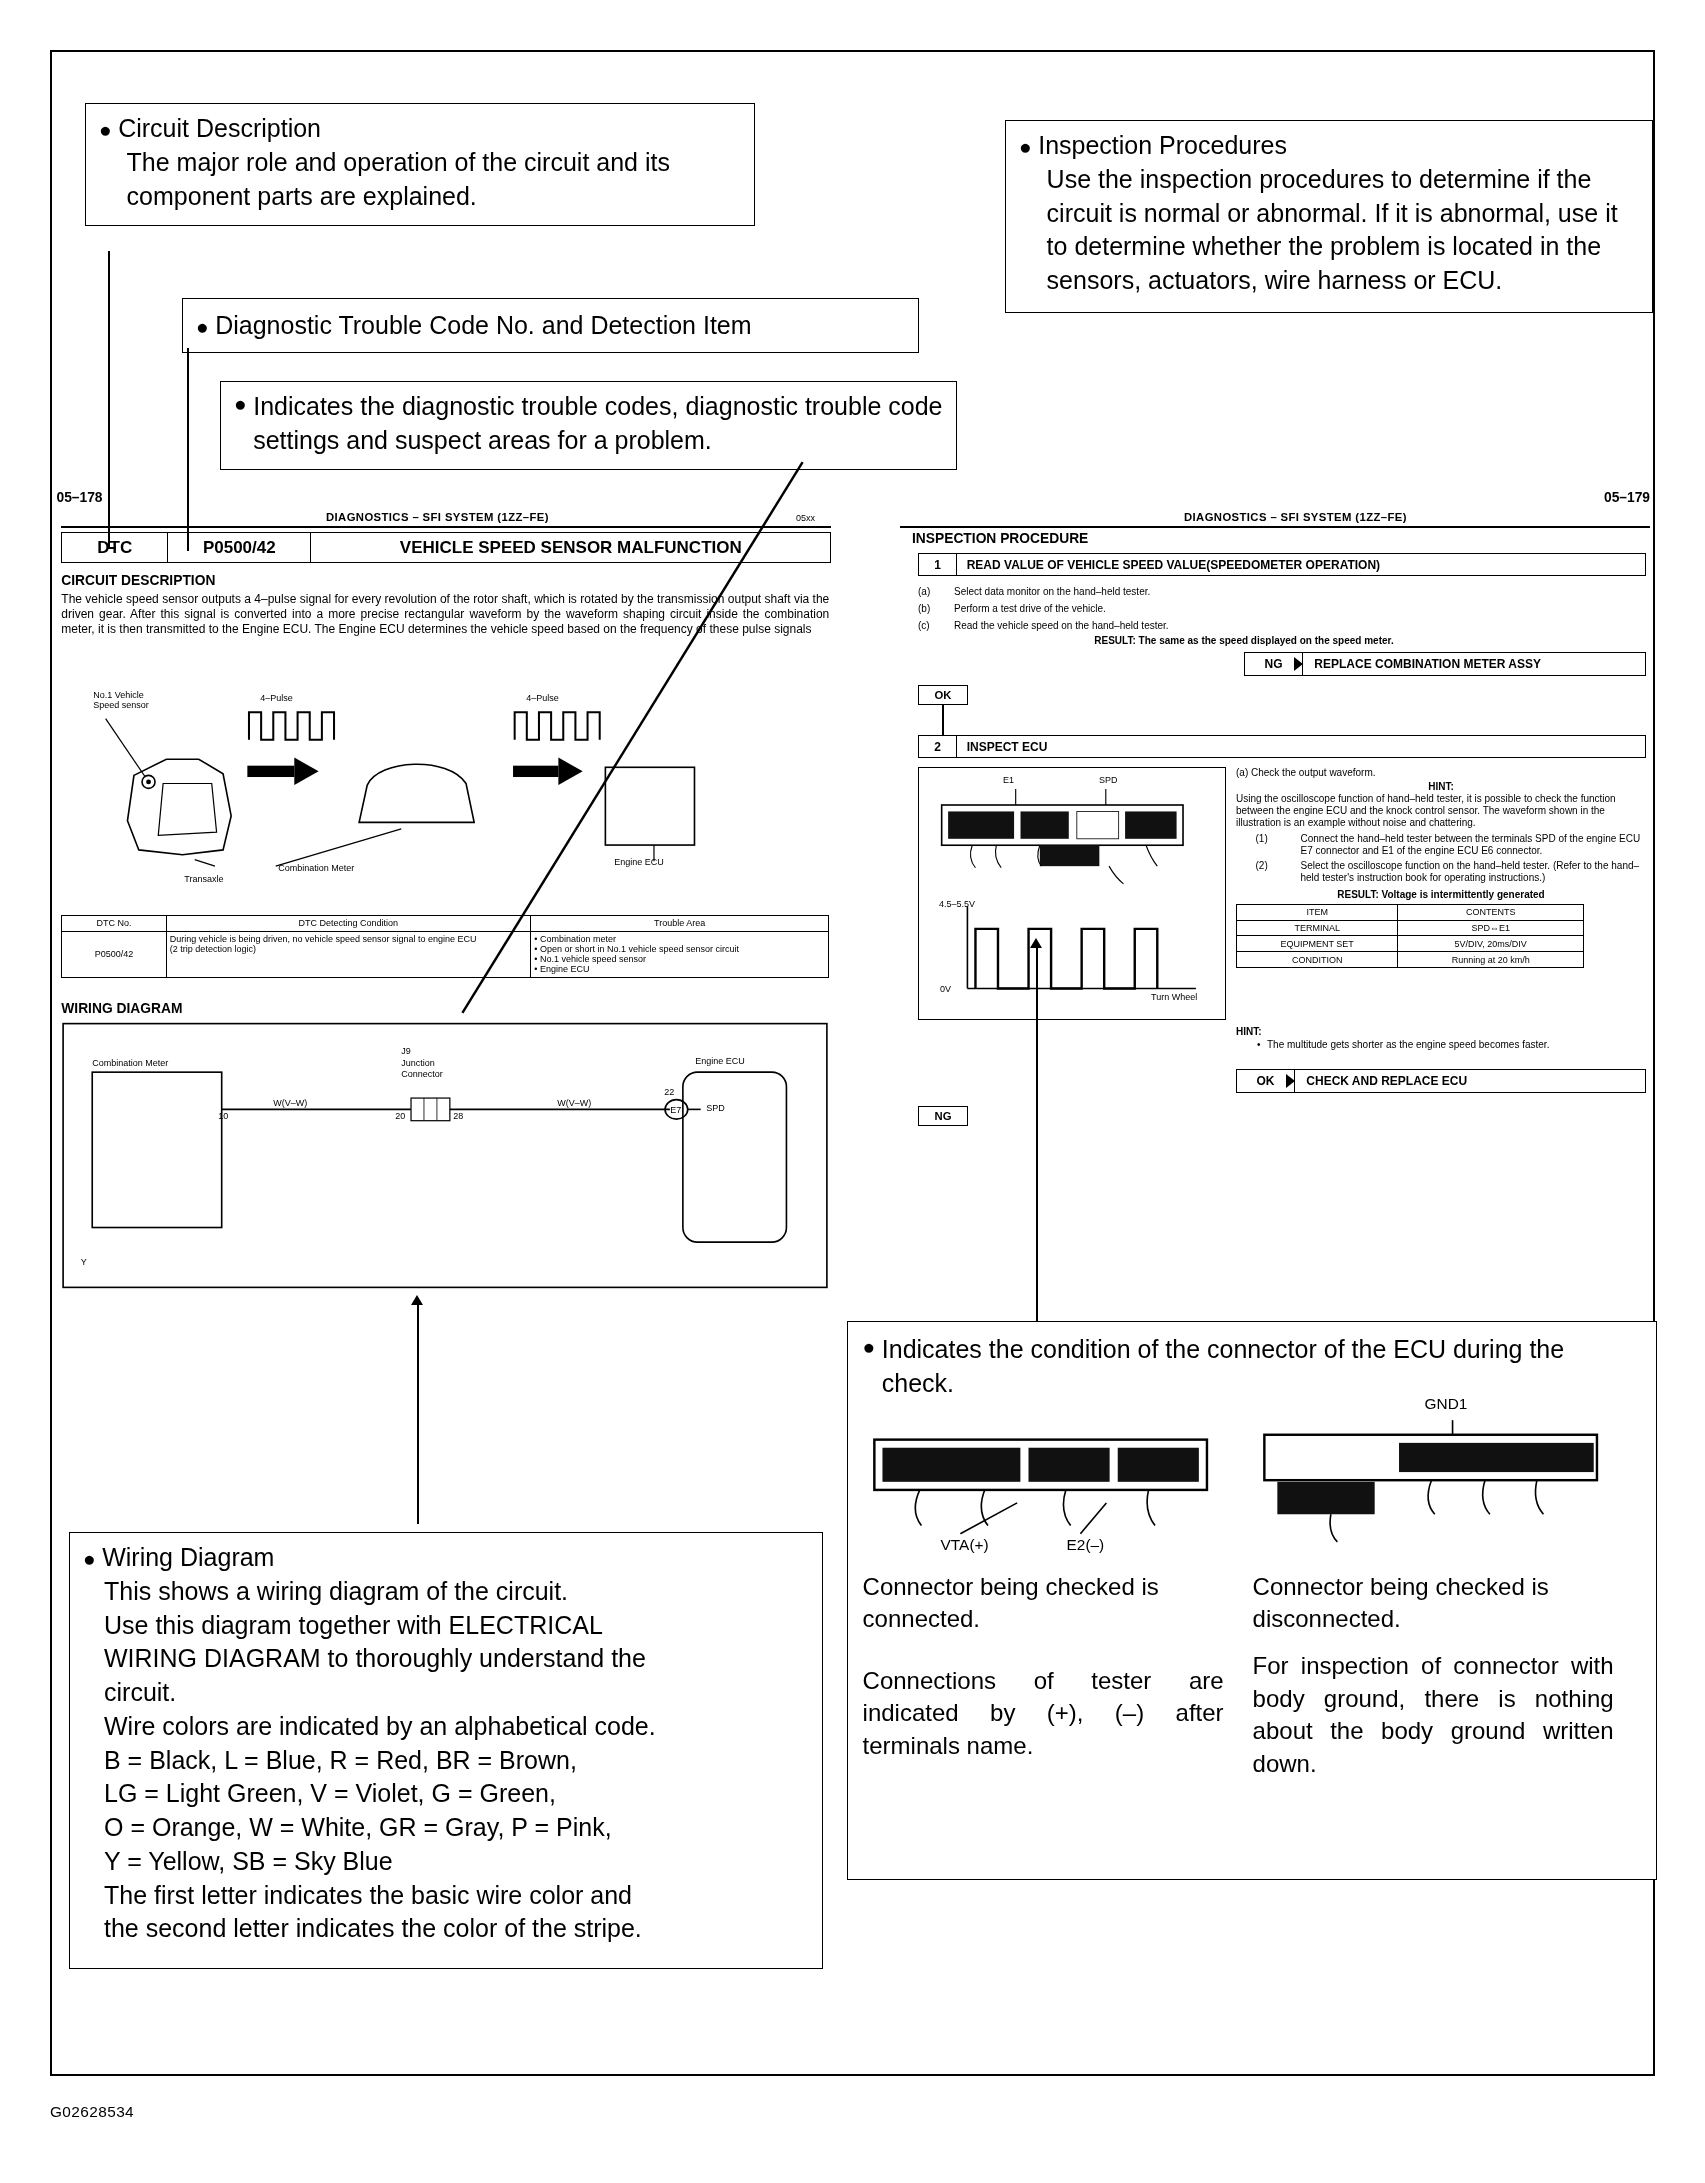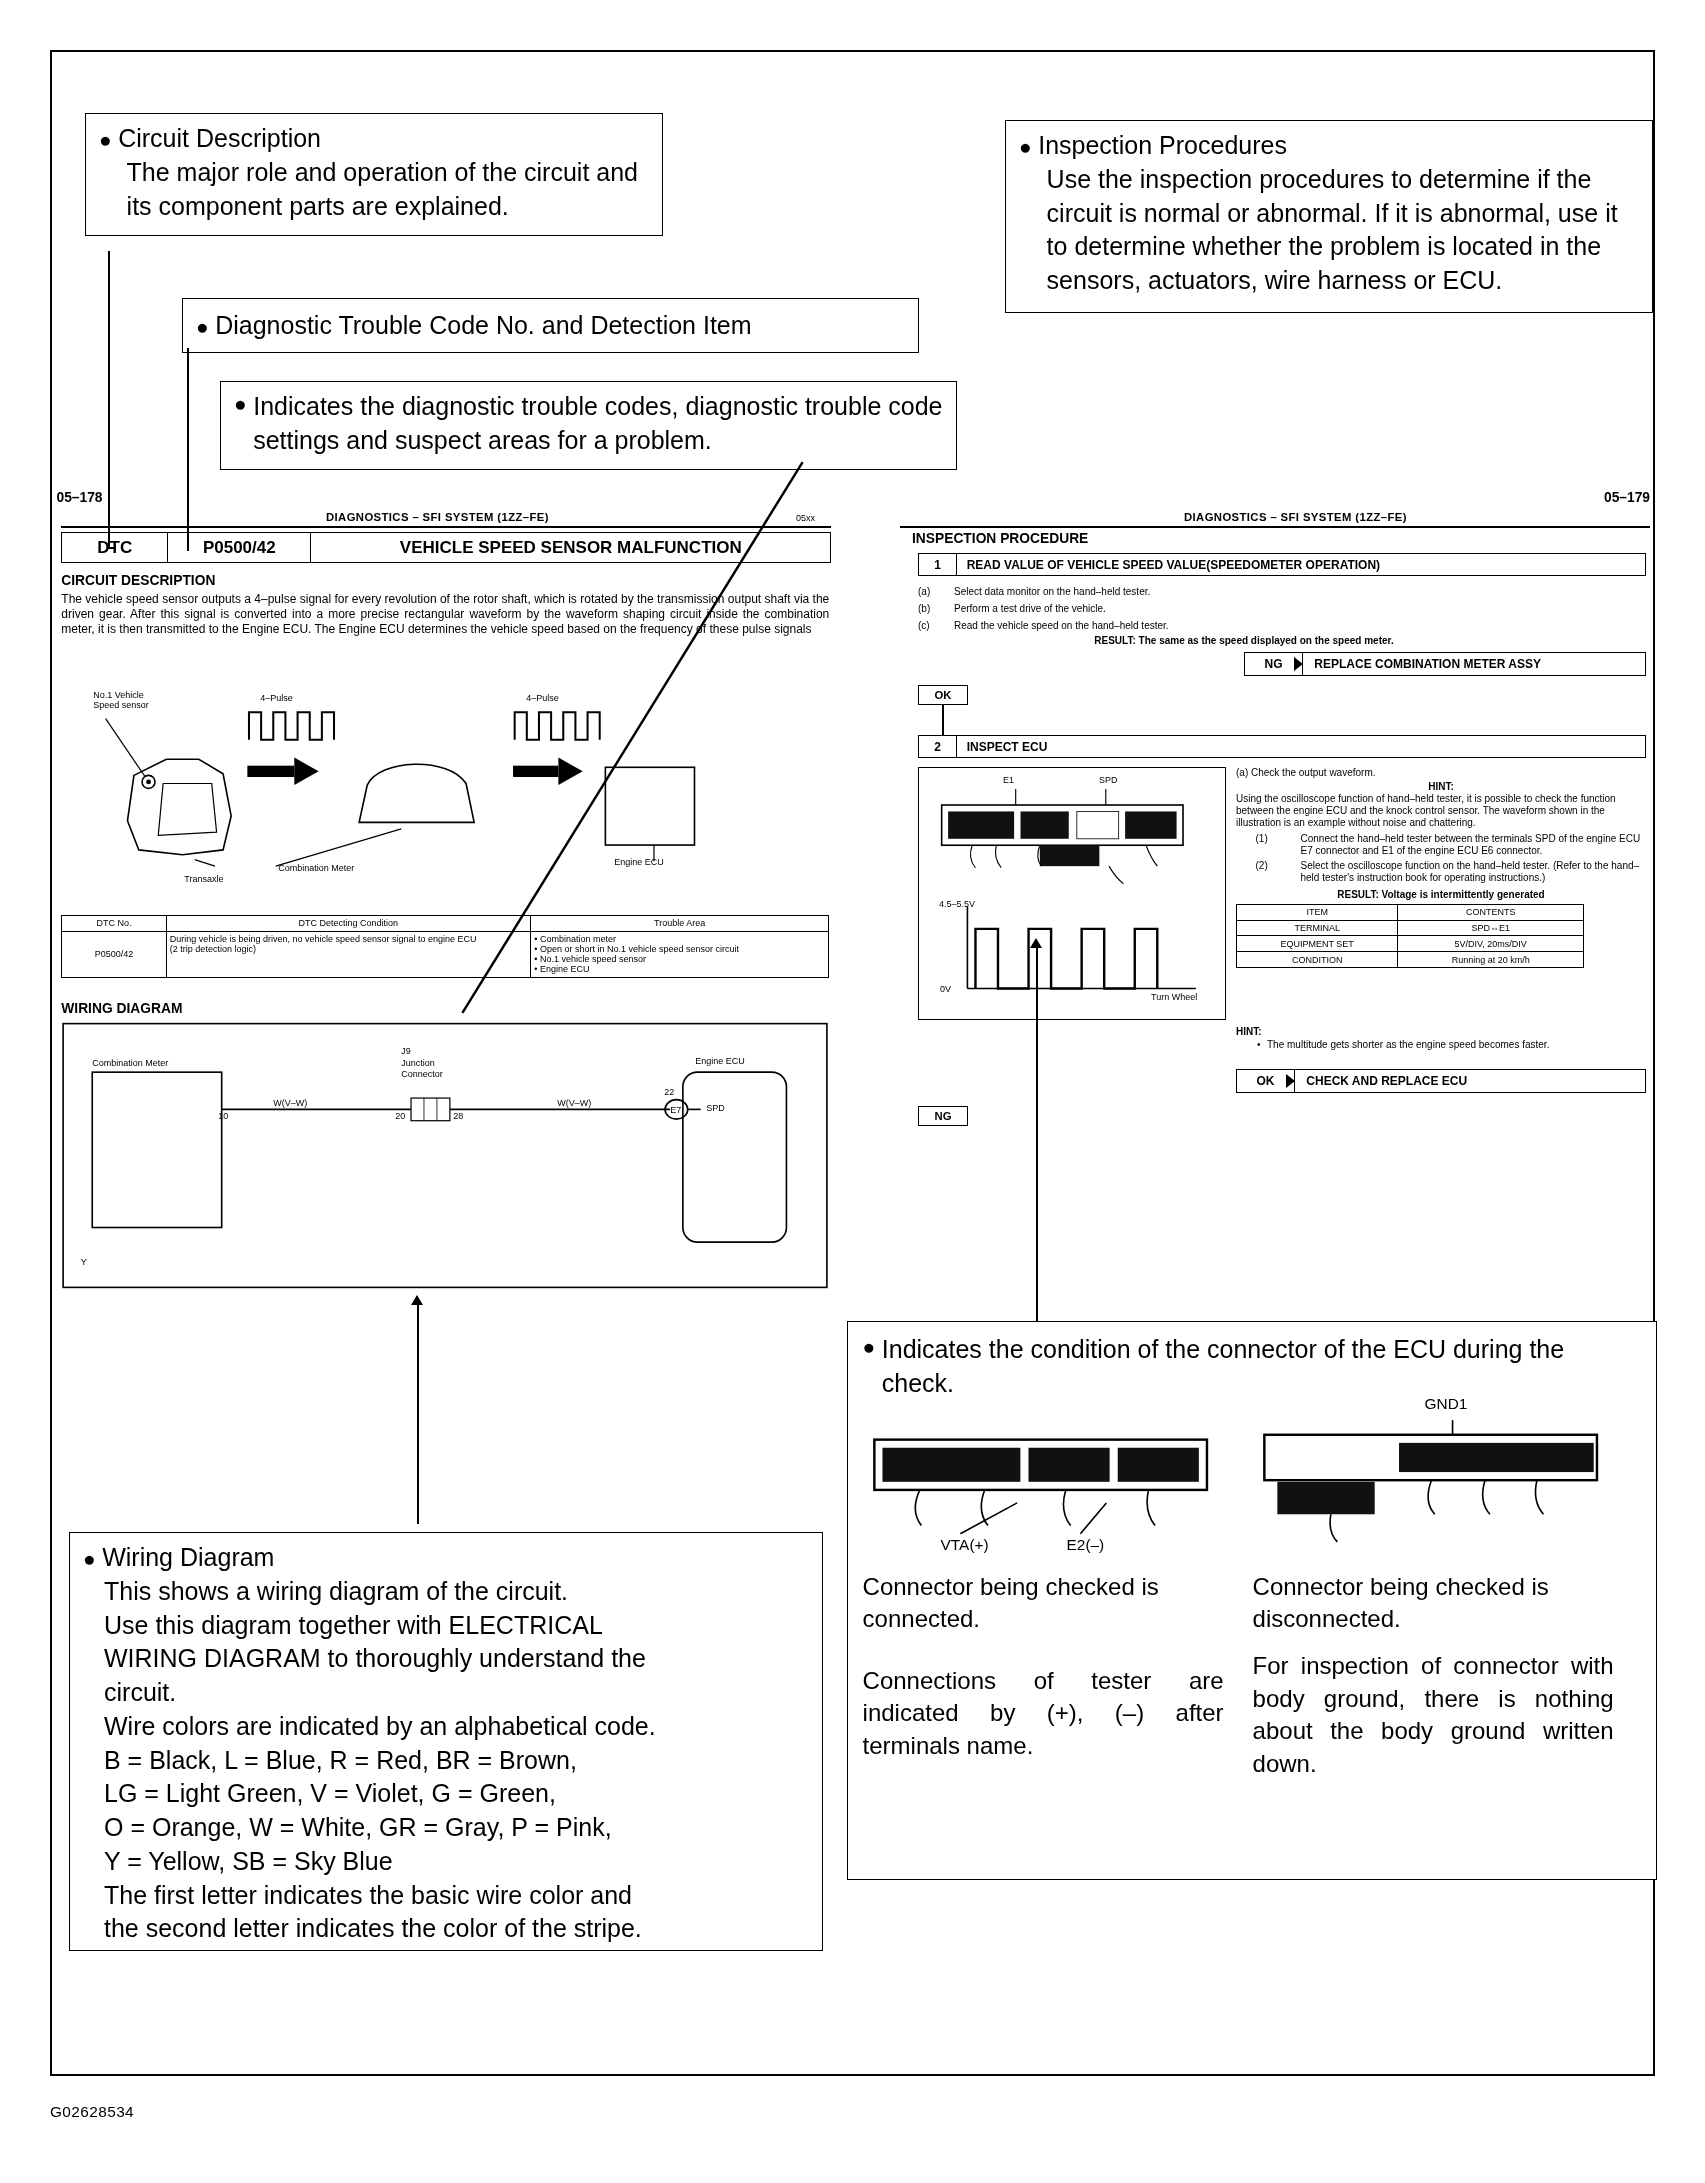--- a/index.html
+++ b/index.html
@@ -149,21 +149,21 @@
   .footer-code { font-size: 15.4px; letter-spacing: 0.4px; }
   svg { display: block; }
 </style>
 </head>
 <body>
 
 <div id="page">
 
   <div class="frame"></div>
 
-  <div class="abs callout" style="left:85px; top:113px; width:578px;">
+  <div class="abs callout" style="left:85px; top:103px; width:670px;">
     <div class="head"><span class="bullet">●</span><span>Circuit Description</span></div>
     <div class="body">The major role and operation of the circuit and its component parts are explained.</div>
   </div>
 
   <div class="abs callout" style="left:182px; top:298px; width:737px; padding-top:9.7px; padding-bottom:9.7px;">
     <div class="head"><span class="bullet">●</span><span>Diagnostic Trouble Code No. and Detection Item</span></div>
   </div>
 
   <div class="abs callout" style="left:220px; top:381px; width:737px;">
     <div class="head" style="display:flex;">
@@ -417,21 +417,21 @@
           <span class="arrowhead"></span>
         </div>
       <div class="lbl">CHECK AND REPLACE ECU</div>
     </div>
 
     <div class="abs okbox" style="left:18px; top:616px;">NG</div>
   </div>
 
   <div class="abs leader v arrow-up" style="left:1036px; top:948px; height:373px;"></div>
 
-  <div class="abs callout" style="left:69px; top:1532px; width:754px; padding-bottom:4px;">
+  <div class="abs callout" style="left:69px; top:1532px; width:754px; padding-bottom:22px;">
     <div class="head"><span class="bullet">●</span><span>Wiring Diagram</span></div>
     <div class="body" style="padding-left:21px;">
       <div>This shows a wiring diagram of the circuit.</div>
       <div>Use this diagram together with ELECTRICAL</div>
       <div>WIRING DIAGRAM to thoroughly understand the</div>
       <div>circuit.</div>
       <div>Wire colors are indicated by an alphabetical code.</div>
       <div>B = Black, L = Blue, R = Red, BR = Brown,</div>
       <div>LG = Light Green, V = Violet, G = Green,</div>
       <div>O = Orange, W = White, GR = Gray, P = Pink,</div>

